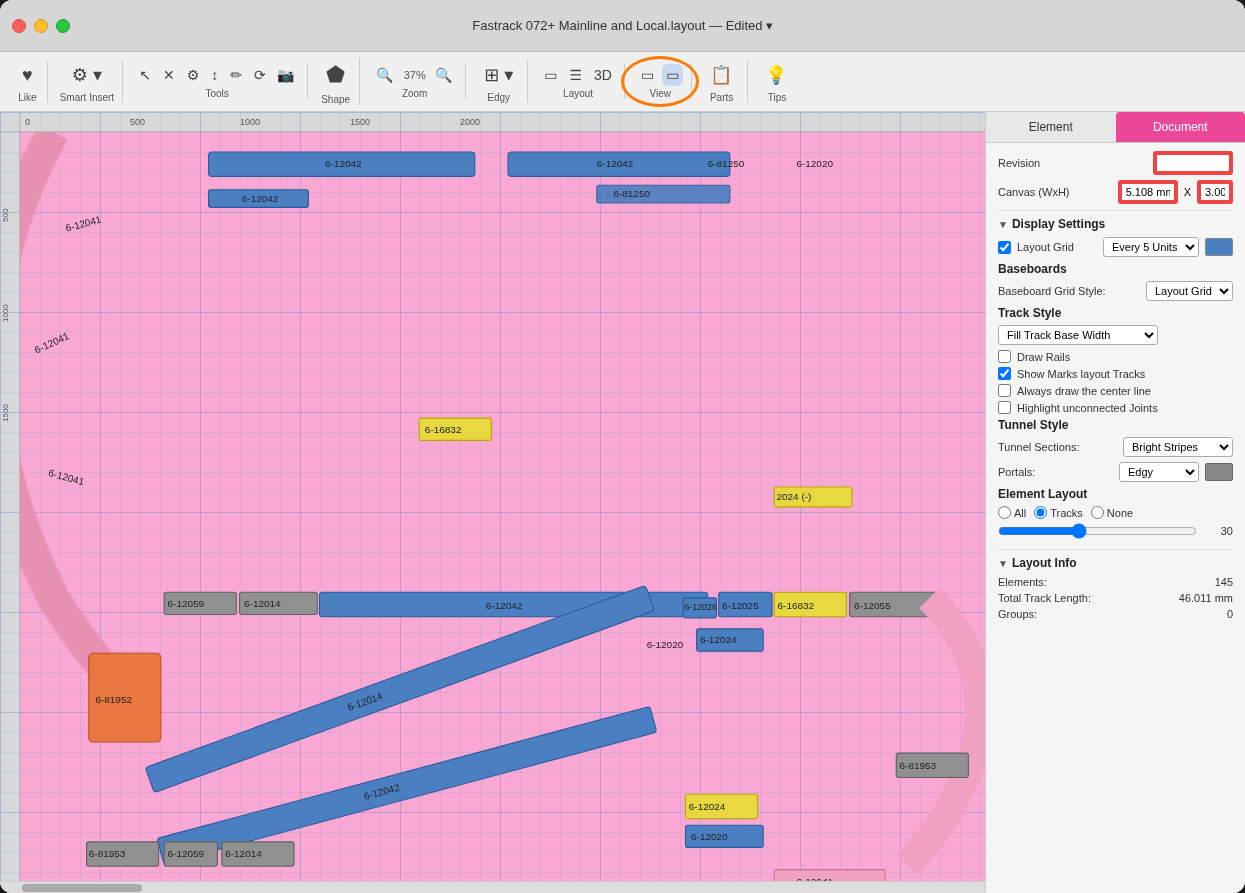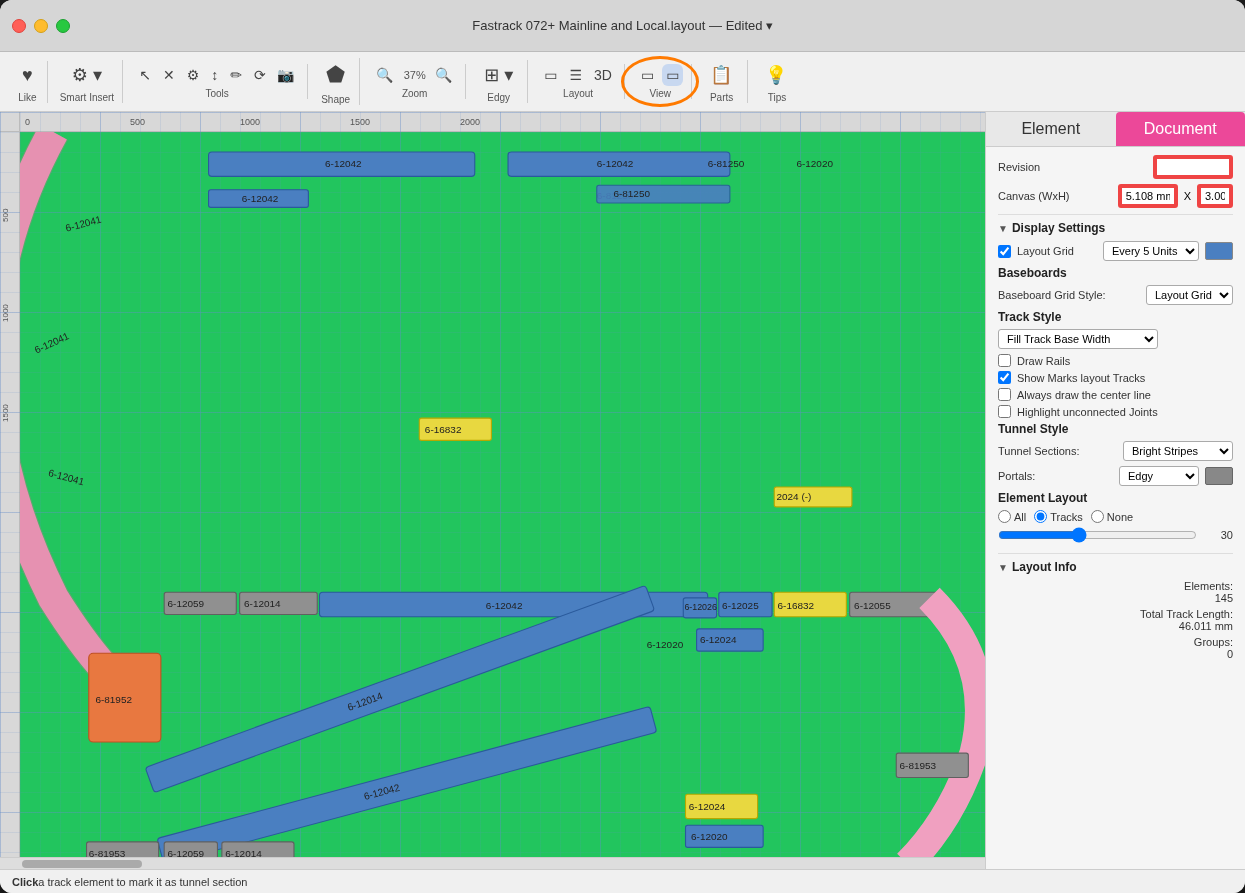--- a/index.html
+++ b/index.html
@@ -118,21 +118,21 @@
     }
     
     .main-area {
       display: flex;
       flex: 1;
       overflow: hidden;
     }
     
     .canvas-area {
       flex: 1;
-      background: #22c55e;
+      background: #f9a8d4;
       position: relative;
       overflow: hidden;
     }
     
     .canvas-grid {
       position: absolute;
       top: 0; left: 0; right: 0; bottom: 0;
       background-image:
         linear-gradient(rgba(100,140,200,0.3) 1px, transparent 1px),
         linear-gradient(90deg, rgba(100,140,200,0.3) 1px, transparent 1px),
@@ -221,21 +221,21 @@
     .panel-tabs {
       display: flex;
       border-bottom: 1px solid #ccc;
       background: #e8e8e8;
       flex-shrink: 0;
     }
     .panel-tab {
       flex: 1;
       padding: 8px 8px;
       text-align: center;
-      font-size: 16px;
+      font-size: 12px;
       cursor: pointer;
       border: none;
       background: none;
     }
     .panel-tab.active {
       background: #ec4899;
       color: white;
       border-radius: 4px 4px 0 0;
     }
     .panel-tab:not(.active) { color: #333; }
@@ -346,21 +346,20 @@
       font-size: 11px;
       border: 1px solid #aaa;
       border-radius: 3px;
       resize: none;
       padding: 2px 4px;
     }
     .info-row {
       display: flex;
       align-items: flex-end;
       margin-bottom: 4px;
-      flex-direction: column;
     }
     .info-label {
       font-size: 11px;
       color: #333;
       flex: 1;
     }
     .info-value {
       font-size: 11px;
       color: #333;
     }
@@ -722,17 +721,13 @@
           <div class="info-row">
             <span class="info-label">Groups:</span>
             <span class="info-value">0</span>
           </div>
         </div>
 
       </div>
     </div>
   </div>
 
-  <div class="statusbar">
-    <strong>Click</strong>
-    <span> a track element to mark it as tunnel section</span>
-  </div>
 </div>
 
 </body></html>

